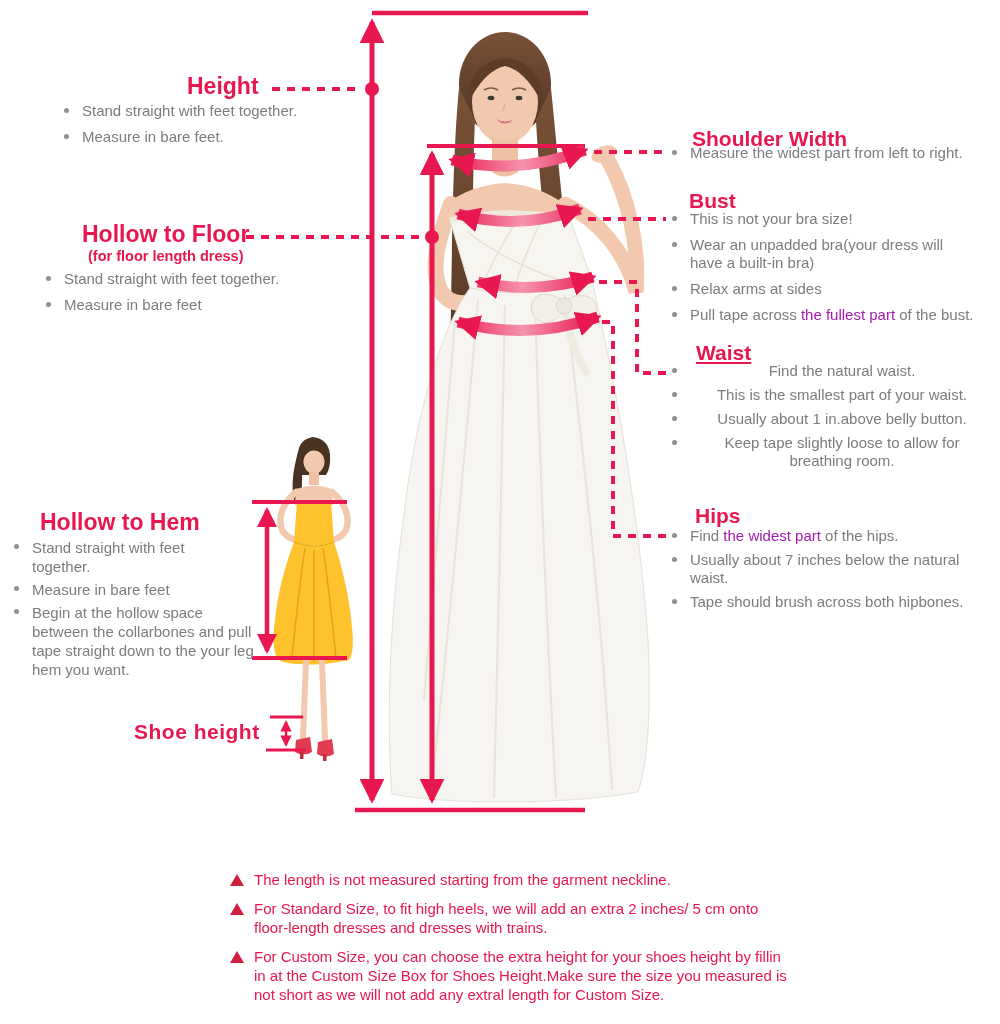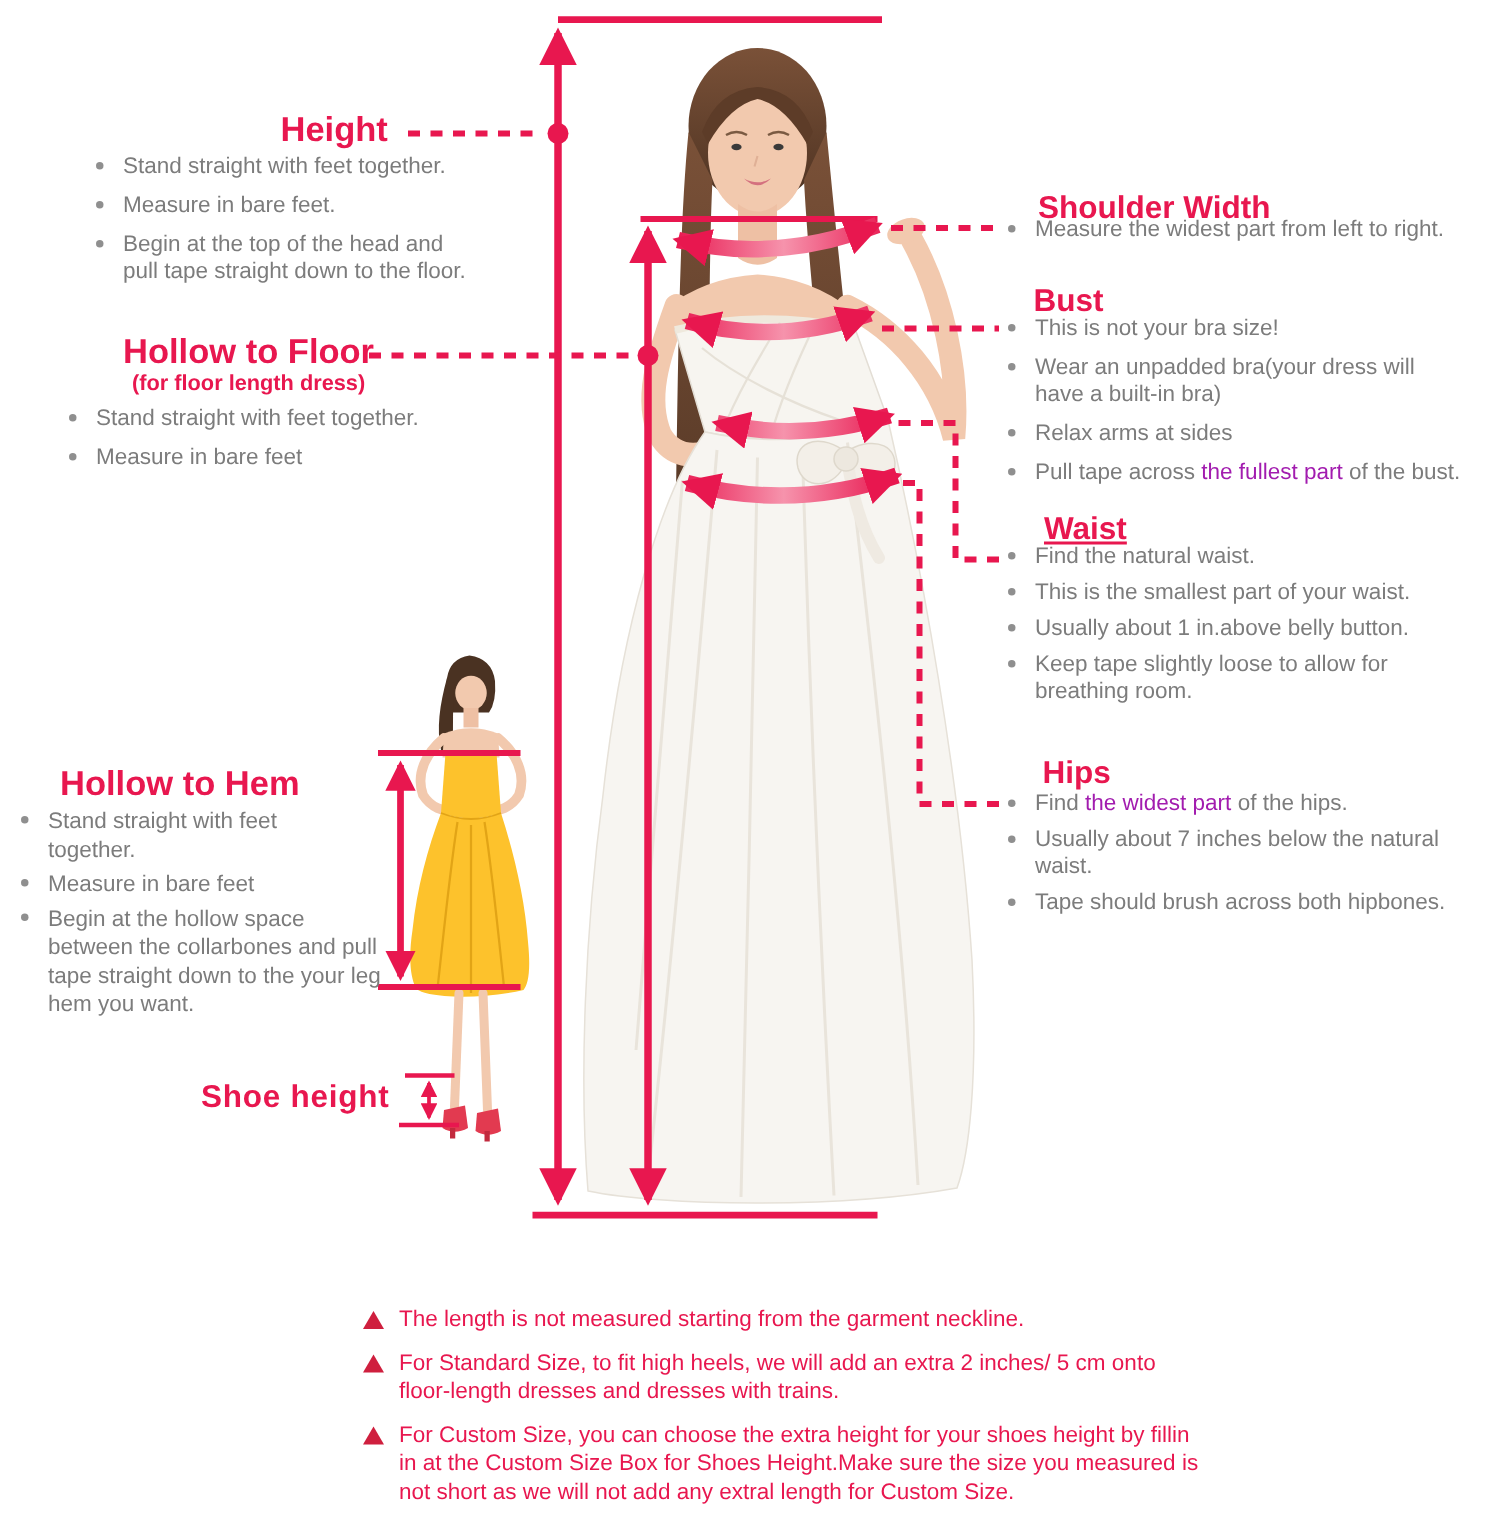--- a/index.html
+++ b/index.html
@@ -176,22 +176,20 @@
         <path d="M266,750 H306" stroke-width="3"></path>
         <path d="M286,722 V745" stroke-width="2.5" marker-start="url(#arrowS)" marker-end="url(#arrowS)"></path>
       </g>
     </g>
   </svg>
 
   <div class="txt head h-big" style="left:187px;top:74px;">Height</div>
   <ul class="blist txt" style="left:54px;top:102px;width:280px;">
     <li>Stand straight with feet together.</li>
     <li>Measure in bare feet.</li>
-    <li>Begin at the top of the head and
-pull tape straight down to the floor.</li>
   </ul>
 
   <div class="txt head h-big" style="left:82px;top:222px;">Hollow to Floor</div>
   <div class="txt sub" style="left:88px;top:248px;">(for floor length dress)</div>
   <ul class="blist txt" style="left:36px;top:270px;width:290px;">
     <li>Stand straight with feet together.</li>
     <li>Measure in bare feet</li>
   </ul>
 
   <div class="txt head h-big" style="left:40px;top:510px;">Hollow to Hem</div>
@@ -215,37 +213,37 @@
   <div class="txt head h-mid" style="left:689px;top:190px;">Bust</div>
   <ul class="blist rlist txt" style="left:664px;top:210px;width:330px;">
     <li>This is not your bra size!</li>
     <li>Wear an unpadded bra(your dress will
 have a built-in bra)</li>
     <li>Relax arms at sides</li>
     <li><span>Pull tape across </span><span class="hl">the fullest part</span><span> of the bust.</span></li>
   </ul>
 
   <div class="txt head h-mid" style="left:696px;top:342px;text-decoration:underline;">Waist</div>
-  <ul class="blist rlist tight txt" style="left:664px;top:362px;width:330px;">
+  <ul class="blist rlist tight txt" style="left:664px;top:362px;width:330px;text-align:center;">
     <li>Find the natural waist.</li>
     <li>This is the smallest part of your waist.</li>
     <li>Usually about 1 in.above belly button.</li>
     <li>Keep tape slightly loose to allow for
 breathing room.</li>
   </ul>
 
   <div class="txt head h-mid" style="left:695px;top:505px;">Hips</div>
   <ul class="blist rlist tight txt" style="left:664px;top:527px;width:330px;">
     <li><span>Find </span><span class="hl">the widest part</span><span> of the hips.</span></li>
     <li>Usually about 7 inches below the natural
 waist.</li>
     <li>Tape should brush across both hipbones.</li>
   </ul>
 
-  <div class="notes" style="left:242px;top:870px;">
+  <div class="notes" style="left:230px;top:870px;">
     <div class="note-row">
       <span class="tri"></span>
       <span class="note-text">The length is not measured starting from the garment neckline.</span>
     </div>
     <div class="note-row">
       <span class="tri"></span>
       <span class="note-text">For Standard Size, to fit high heels, we will add an extra 2 inches/ 5  cm onto
 floor-length dresses and dresses with trains.</span>
     </div>
     <div class="note-row">

